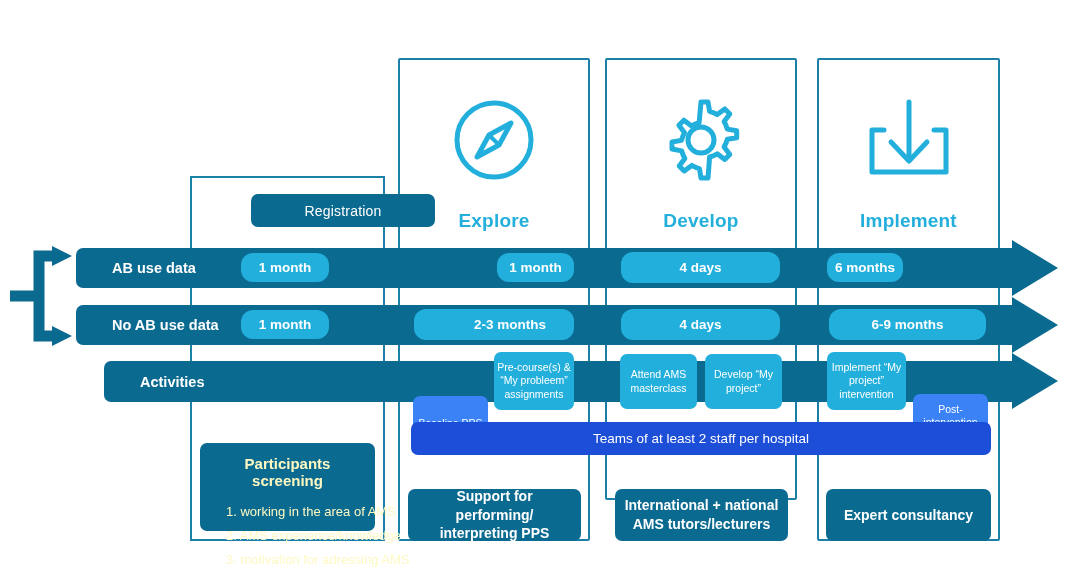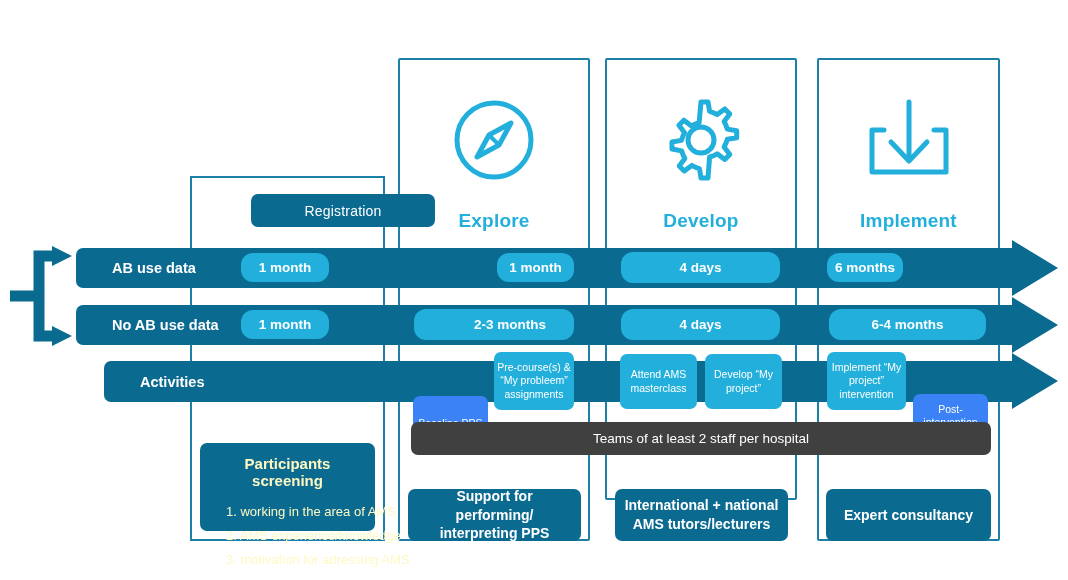--- a/index.html
+++ b/index.html
@@ -57,21 +57,21 @@
   }
   .act{
     border-radius:7px;color:#fff;display:flex;align-items:center;
     justify-content:center;text-align:center;font-size:10.5px;line-height:1.28;
     padding:2px;
   }
   .act.blue{background:#23afdc;}
   .act.green{background:#3b82f6;margin-top:42px;}
 
   .teams{
-    background:#404040;color:#fff;border-radius:7px;
+    background:#1d4ed8;color:#fff;border-radius:7px;
     display:flex;align-items:center;justify-content:center;
     font-size:13.5px;
   }
   .footer{
     background:#0b6a90;color:#fff;border-radius:7px;
     display:flex;align-items:center;justify-content:center;text-align:center;
     font-weight:bold;font-size:14px;line-height:1.33;
   }
   .fork{position:absolute;left:8px;top:246px;}
 </style>
@@ -151,21 +151,21 @@
   <div class="abs pill" style="left:827px;top:253px;width:76px;height:29px;">6 months</div>
 
   <div class="abs rowbar" style="left:76px;top:305px;width:936px;height:40px;">
     <div class="rowlabel">No AB use data</div>
   </div>
   <div class="abs rowhead" style="left:1012px;top:297px;border-width:28px 0 28px 46px;"></div>
 
   <div class="abs pill" style="left:241px;top:310px;width:88px;height:29px;">1 month</div>
   <div class="abs pill" style="left:414px;top:309px;width:160px;height:31px;padding-left:32px;">2-3 months</div>
   <div class="abs pill" style="left:621px;top:309px;width:159px;height:31px;">4 days</div>
-  <div class="abs pill" style="left:829px;top:309px;width:157px;height:31px;">6-4 months</div>
+  <div class="abs pill" style="left:829px;top:309px;width:157px;height:31px;">6-9 months</div>
 
   <div class="abs rowbar" style="left:104px;top:361px;width:908px;height:41px;">
     <div class="rowlabel">Activities</div>
   </div>
   <div class="abs rowhead" style="left:1012px;top:353px;border-width:28px 0 28px 46px;"></div>
 
   <div class="abs act green" style="left:413px;top:354px;width:75px;height:55px;">Baseline PPS</div>
   <div class="abs act blue" style="left:494px;top:352px;width:80px;height:58px;">Pre-course(s) &amp; “My probleem” assignments</div>
   <div class="abs act blue" style="left:620px;top:354px;width:77px;height:55px;">Attend AMS masterclass</div>
   <div class="abs act blue" style="left:705px;top:354px;width:77px;height:55px;">Develop “My project”</div>

